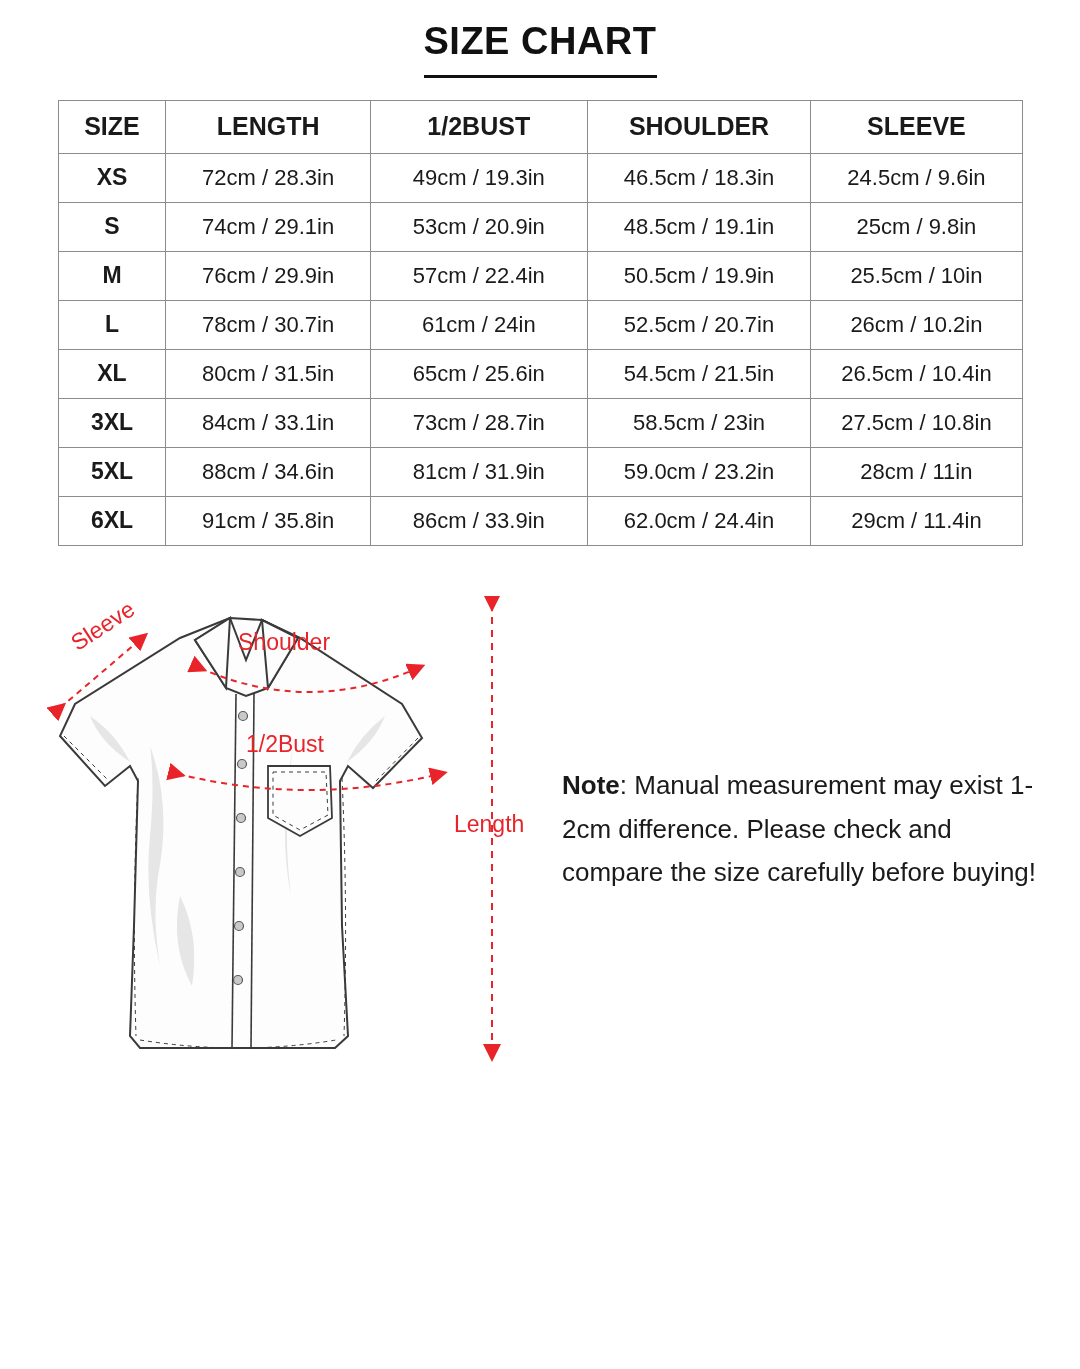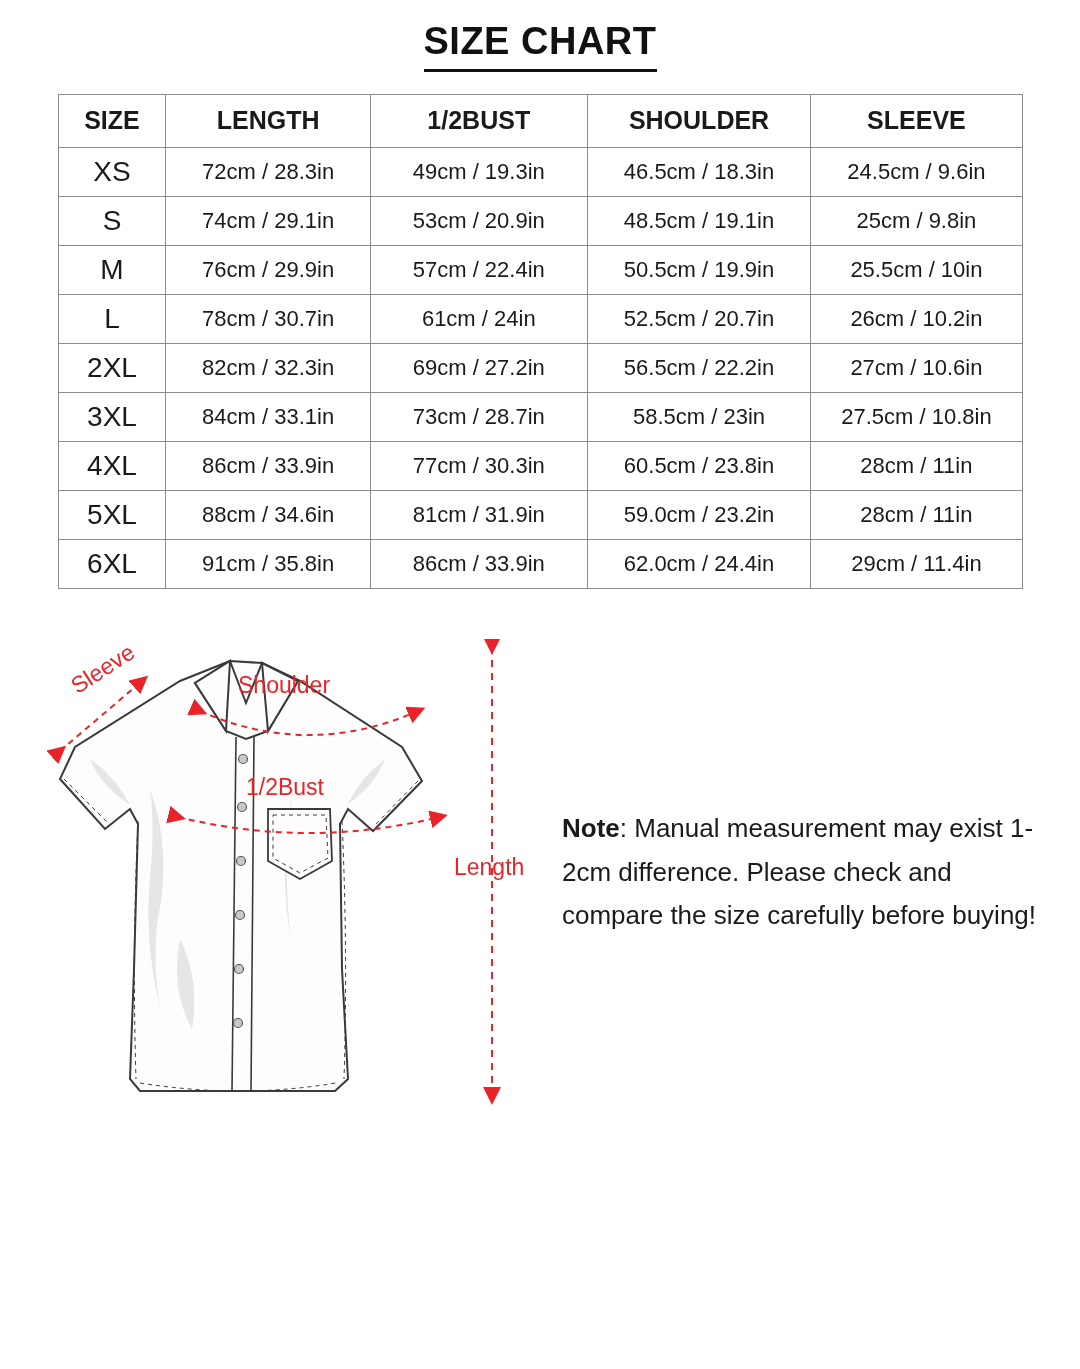--- a/index.html
+++ b/index.html
@@ -21,21 +21,21 @@
     width: 100%;
     text-align: center;
     padding-top: 22px;
   }
   .title {
     display: inline-block;
     font-size: 38px;
     font-weight: bold;
     letter-spacing: 0.5px;
     border-bottom: 3px solid #111;
-    padding-bottom: 7px;
+    padding-bottom: 13px;
     line-height: 1.05;
   }
 
   
   .table-wrap {
     margin: 22px auto 12px auto;
     width: 965px;
   }
   table.size-chart {
     width: 100%;
@@ -51,22 +51,22 @@
     padding: 0;
     height: 48px;
     vertical-align: middle;
   }
   table.size-chart thead th {
     font-size: 25px;
     font-weight: bold;
     height: 52px;
   }
   table.size-chart tbody td.size-cell {
-    font-weight: normal;
-    font-size: 28px;
+    font-weight: bold;
+    font-size: 23px;
   }
   table.size-chart col.c-size { width: 11.2%; }
   table.size-chart col.c-len  { width: 21.2%; }
   table.size-chart col.c-bust { width: 22.5%; }
   table.size-chart col.c-sho  { width: 23.2%; }
   table.size-chart col.c-sle  { width: 21.9%; }
 
   
   .lower {
     position: relative;
@@ -158,39 +158,32 @@
         <td>25.5cm / 10in</td>
       </tr>
       <tr>
         <td class="size-cell">L</td>
         <td>78cm / 30.7in</td>
         <td>61cm / 24in</td>
         <td>52.5cm / 20.7in</td>
         <td>26cm / 10.2in</td>
       </tr>
       <tr>
-        <td class="size-cell">2XL</td>
-        <td>82cm / 32.3in</td>
-        <td>69cm / 27.2in</td>
-        <td>56.5cm / 22.2in</td>
-        <td>27cm / 10.6in</td>
+        <td class="size-cell">XL</td>
+        <td>80cm / 31.5in</td>
+        <td>65cm / 25.6in</td>
+        <td>54.5cm / 21.5in</td>
+        <td>26.5cm / 10.4in</td>
       </tr>
       <tr>
         <td class="size-cell">3XL</td>
         <td>84cm / 33.1in</td>
         <td>73cm / 28.7in</td>
         <td>58.5cm / 23in</td>
         <td>27.5cm / 10.8in</td>
-      </tr>
-      <tr>
-        <td class="size-cell">4XL</td>
-        <td>86cm / 33.9in</td>
-        <td>77cm / 30.3in</td>
-        <td>60.5cm / 23.8in</td>
-        <td>28cm / 11in</td>
       </tr>
       <tr>
         <td class="size-cell">5XL</td>
         <td>88cm / 34.6in</td>
         <td>81cm / 31.9in</td>
         <td>59.0cm / 23.2in</td>
         <td>28cm / 11in</td>
       </tr>
       <tr>
         <td class="size-cell">6XL</td>

